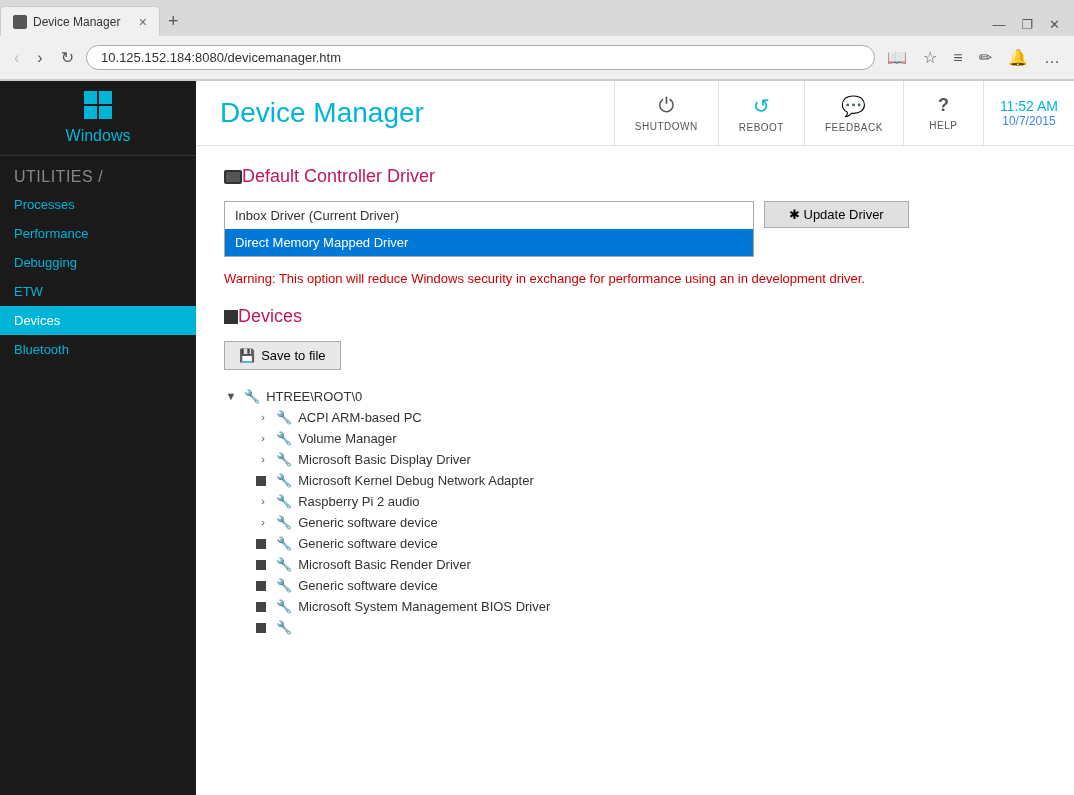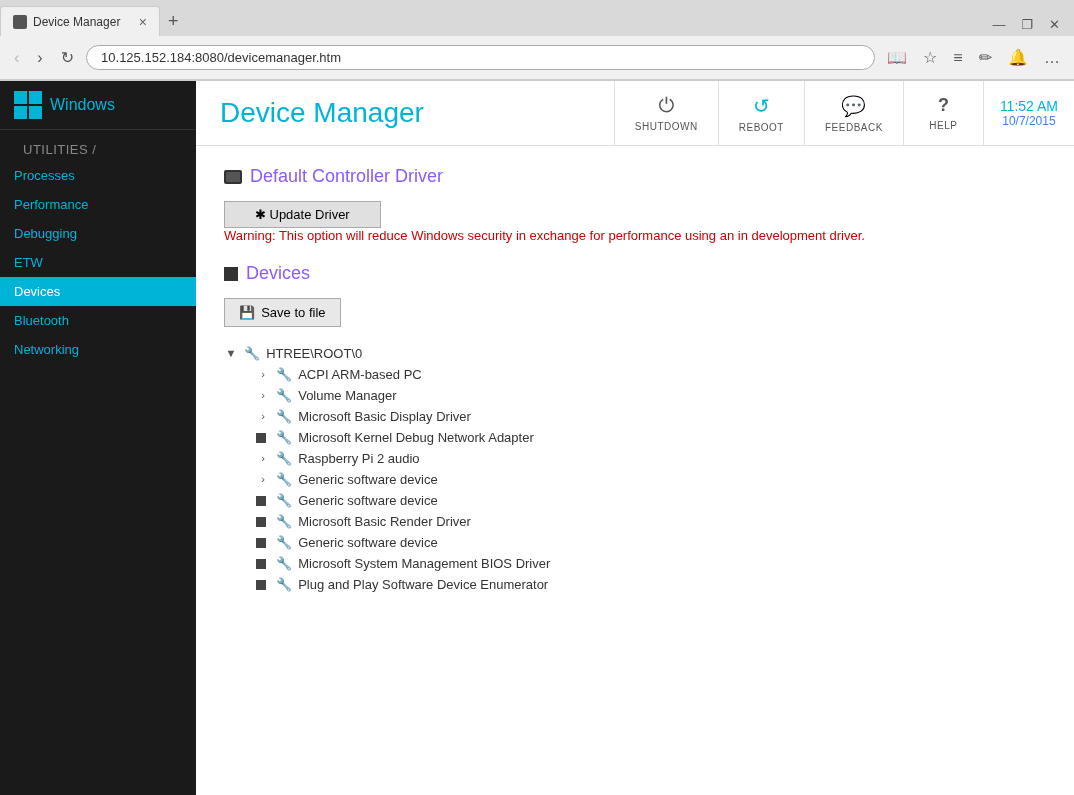--- a/index.html
+++ b/index.html
@@ -17,25 +17,25 @@
     .nav-btn.disabled { color: #bbb; cursor: default; }
     .address-bar { flex: 1; border: 1px solid #aaa; border-radius: 20px; padding: 4px 14px; font-size: 13px; color: #333; background: white; outline: none; }
     .nav-actions { display: flex; gap: 4px; }
     .nav-action-btn { background: none; border: none; cursor: pointer; color: #555; font-size: 16px; padding: 4px 6px; border-radius: 3px; }
 
     
     .page { display: flex; height: 720px; }
 
     
     .sidebar { width: 196px; background: #1a1a1a; color: white; flex-shrink: 0; display: flex; flex-direction: column; }
-    .sidebar-header { display: flex; align-items: center; gap: 8px; padding: 10px 14px; border-bottom: 1px solid #333; }
+    .sidebar-header { display: flex; align-items: center; gap: 8px; padding: 10px 14px; border-bottom: 1px solid #333; flex-direction: column; }
     .windows-logo { width: 28px; height: 28px; }
     .sidebar-brand { color: #00b4d8; font-size: 16px; font-weight: 300; }
     .sidebar-section { padding: 8px 0 4px 0; }
-    .sidebar-section-label { color: #888; font-size: 13px; padding: 4px 23px; text-transform: uppercase; letter-spacing: 0.5px; }
+    .sidebar-section-label { color: #888; font-size: 16px; padding: 4px 14px; text-transform: uppercase; letter-spacing: 0.5px; }
     .sidebar-item { padding: 7px 14px; color: #00b4d8; font-size: 13px; cursor: pointer; display: block; text-decoration: none; }
     .sidebar-item.active { background: #00b4d8; color: white; }
 
     
     .main-content { flex: 1; background: white; overflow-y: auto; display: flex; flex-direction: column; }
 
     
     .app-header { display: flex; align-items: stretch; background: white; border-bottom: 1px solid #e0e0e0; }
     .app-title { flex: 1; display: flex; align-items: center; padding: 16px 24px; }
     .app-title-text { font-size: 28px; color: #00b4d8; font-weight: 300; }
@@ -45,28 +45,28 @@
     .header-action.feedback .header-action-icon { color: #00b4d8; }
     .header-action-label { font-size: 10px; color: #555; text-transform: uppercase; letter-spacing: 0.5px; }
     .header-time { display: flex; flex-direction: column; align-items: center; justify-content: center; padding: 8px 16px; border-left: 1px solid #e0e0e0; }
     .header-time-val { font-size: 14px; color: #00b4d8; font-weight: 500; }
     .header-date-val { font-size: 12px; color: #3b82f6; }
 
     
     .content-area { padding: 20px 28px; }
 
     
-    .section-title { display: flex; align-items: center; gap: 8px; font-size: 18px; font-weight: 400; color: #8b5cf6; margin-bottom: 14px; }
+    .section-title { display: flex; align-items: center; font-size: 18px; font-weight: 400; color: #be185d; margin-bottom: 14px; }
 
     
     .driver-list { border: 1px solid #aaa; width: 530px; margin-bottom: 14px; display: flex; gap: 0; }
     .driver-options { flex: 1; }
     .driver-option { padding: 6px 10px; font-size: 13px; cursor: pointer; color: #333; }
     .driver-option.selected { background: #0078d7; color: white; }
-    .update-btn { background: #e0e0e0; border: 1px solid #aaa; padding: 5px 30px; cursor: pointer; font-size: 13px; white-space: nowrap; display: flex; align-items: center; gap: 6px; }
+    .update-btn { background: #e0e0e0; border: 1px solid #aaa; padding: 5px 24px; cursor: pointer; font-size: 13px; white-space: nowrap; display: flex; align-items: center; gap: 6px; }
 
     .warning-text { color: #cc0000; font-size: 13px; margin-bottom: 20px; max-width: 780px; }
 
     
     .devices-section { margin-top: 10px; }
     .save-btn { background: #e8e8e8; border: 1px solid #aaa; padding: 6px 14px; cursor: pointer; font-size: 13px; display: flex; align-items: center; gap: 6px; margin-bottom: 16px; }
 
     
     .device-tree { font-size: 13px; }
     .tree-item { display: flex; align-items: center; gap: 6px; padding: 3px 0; cursor: pointer; }
@@ -124,21 +124,20 @@
       <span class="sidebar-brand">Windows</span>
     </div>
     <div class="sidebar-section">
       <div class="sidebar-section-label">UTILITIES /</div>
       <a class="sidebar-item" href="#">Processes</a>
       <a class="sidebar-item" href="#">Performance</a>
       <a class="sidebar-item" href="#">Debugging</a>
       <a class="sidebar-item" href="#">ETW</a>
       <a class="sidebar-item active" href="#">Devices</a>
       <a class="sidebar-item" href="#">Bluetooth</a>
-      <a class="sidebar-item" href="#">Networking</a>
     </div>
   </div>
 
   <div class="main-content">
 
     <div class="app-header">
       <div class="app-title">
         <span class="app-title-text">Device Manager</span>
       </div>
       <div class="header-actions">
@@ -169,20 +168,26 @@
 
       <div>
         <div class="section-title">
           <svg width="18" height="14" viewBox="0 0 18 14">
             <rect x="0" y="0" width="18" height="14" fill="#333" rx="2"></rect>
             <rect x="2" y="2" width="14" height="10" fill="#555" rx="1"></rect>
           </svg>
           <span>Default Controller Driver</span>
         </div>
         <div style="display:flex;align-items:flex-start;gap:10px;">
+          <div class="driver-list">
+            <div class="driver-options">
+              <div class="driver-option">Inbox Driver (Current Driver)</div>
+              <div class="driver-option selected">Direct Memory Mapped Driver</div>
+            </div>
+          </div>
           <button class="update-btn">✱ Update Driver</button>
         </div>
         <p class="warning-text">Warning: This option will reduce Windows security in exchange for performance using an in development driver.</p>
       </div>
 
       <div class="devices-section">
         <div class="section-title">
           <svg width="14" height="14" viewBox="0 0 14 14">
             <rect x="0" y="0" width="14" height="14" fill="#333"></rect>
           </svg>
@@ -257,21 +262,20 @@
 
             <div class="tree-child">
               <span class="tree-square"></span>
               <span style="margin-left:4px;">🔧</span>
               <span class="tree-label">Microsoft System Management BIOS Driver</span>
             </div>
 
             <div class="tree-child">
               <span class="tree-square"></span>
               <span style="margin-left:4px;">🔧</span>
-              <span class="tree-label">Plug and Play Software Device Enumerator</span>
             </div>
 
           </div>
         </div>
       </div>
 
     </div>
   </div>
 </div>
 

